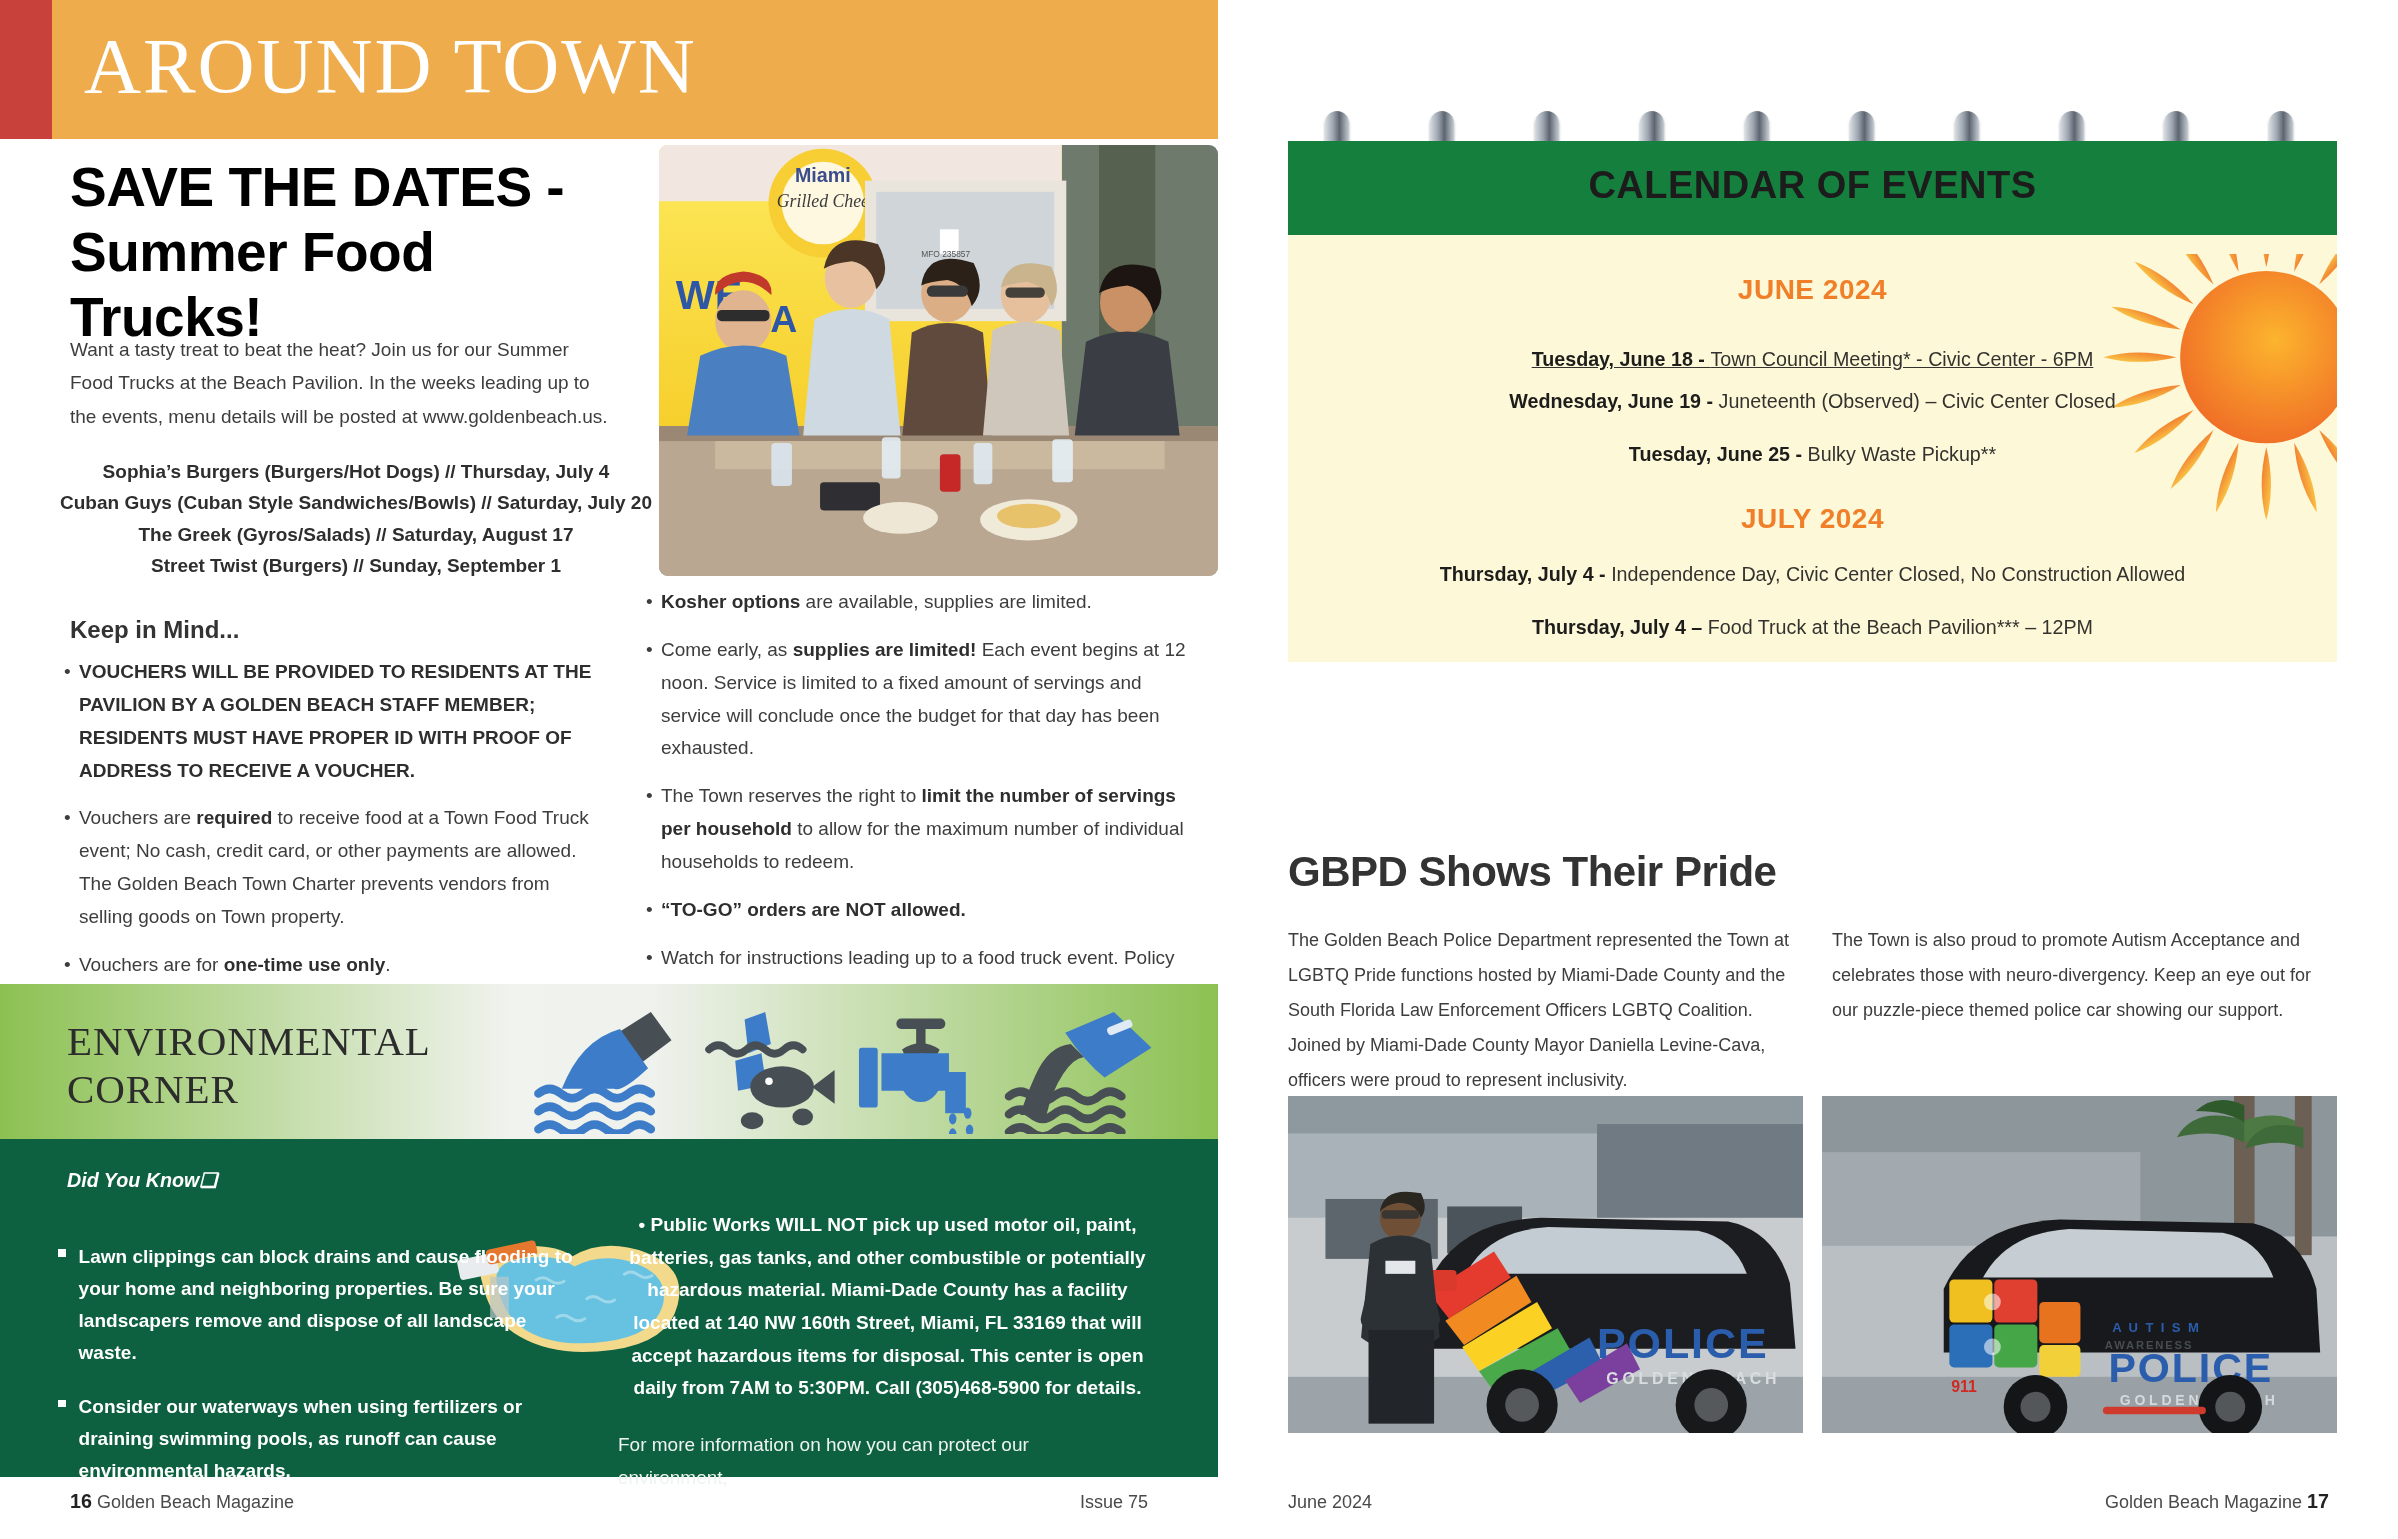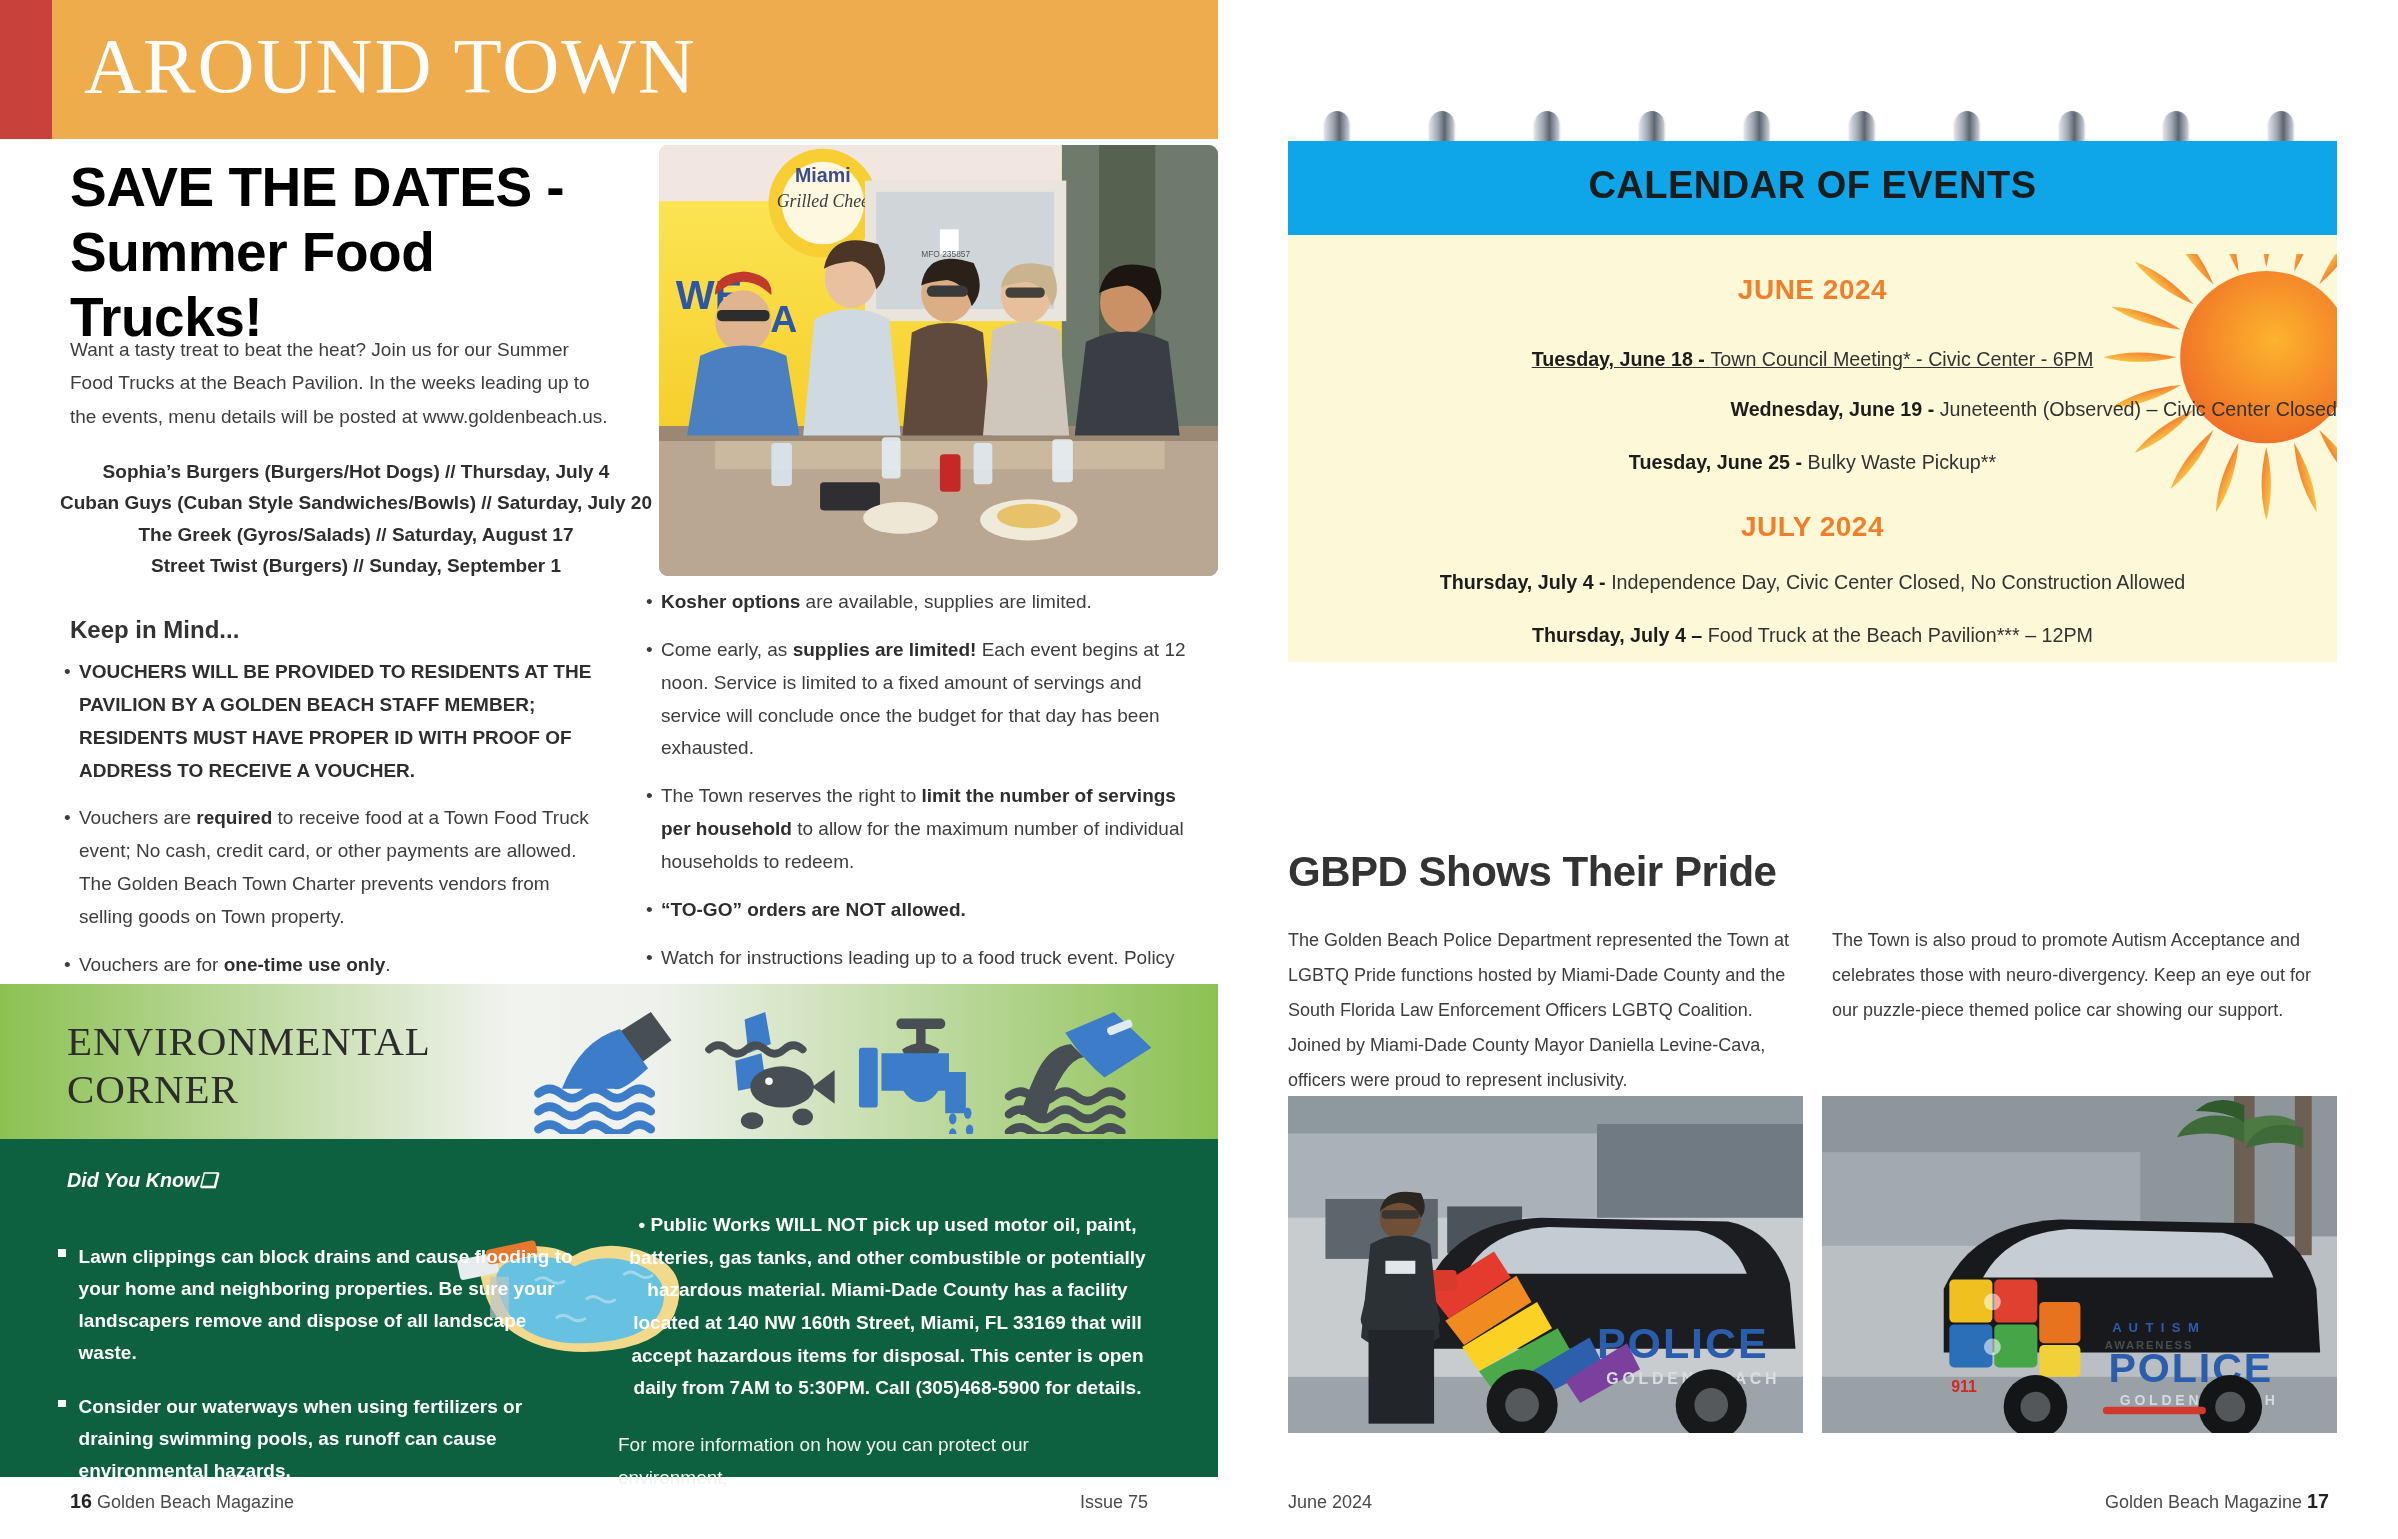--- a/index.html
+++ b/index.html
@@ -100,21 +100,21 @@
   .cal-wrap { position:absolute; left:70px; top:111px; width:1049px; height:551px; }
   .cal-rings { position:absolute; left:37px; top:0px; width:974px; height:62px; }
   .ring {
     position:absolute; top:0; width:24px; height:62px;
     border-radius:12px;
     background:linear-gradient(90deg,#d9dde3 0%, #9aa3ad 35%, #5c6570 60%, #c6ccd3 100%);
     box-shadow:0 1.9px 2.8px rgba(0,0,0,.35);
   }
   .cal-headbar {
     position:absolute; left:0; top:30px; width:1049px; height:94px;
-    background:#0ea5e9;
+    background:#15803d;
   }
   .cal-headbar-title {
     position:absolute; width:100%; top:22.5px; text-align:center;
     font-size:38px; font-weight:bold; color:#1c1c1c; letter-spacing:0.5px;
   }
   .cal-body {
     position:absolute; left:0; top:124px; width:1049px; height:427px;
     background:#fdf8d8; overflow:hidden;
   }
   .sunburst { position:absolute; right:-37px; top:19px; width:309px; height:300px; }
@@ -453,21 +453,21 @@
                 <path d="M0 -96 q10 -42 0 -78 q-10 36 0 78z" transform="rotate(324)"></path>
                 <path d="M0 -96 q10 -42 0 -78 q-10 36 0 78z" transform="rotate(342)"></path>
               </g>
             </g>
             <circle r="92" fill="url(#sung)"></circle>
           </g>
         </svg>
         <div id="calendar-content" style="position:relative;z-index:2;">
             <div class="cal-month" style="margin-top: 39px;">JUNE 2024</div>
             <div class="cal-ev" style="margin-top: 40px; text-decoration: underline;"><b>Tuesday, June 18 - </b><span>Town Council Meeting* - Civic Center - 6PM</span></div>
-            <div class="cal-ev" style="margin-top: 22px; text-align: right;"><b>Wednesday, June 19 - </b><span>Juneteenth (Observed) – Civic Center Closed</span></div>
+            <div class="cal-ev" style="margin-top: 14px;"><b>Wednesday, June 19 - </b><span>Juneteenth (Observed) – Civic Center Closed</span></div>
             <div class="cal-ev" style="margin-top: 26px;"><b>Tuesday, June 25 - </b><span>Bulky Waste Pickup**</span></div>
             <div class="cal-month" style="margin-top: 34px;">JULY 2024</div>
             <div class="cal-ev" style="margin-top: 26px;"><b>Thursday, July 4 - </b><span>Independence Day, Civic Center Closed, No Construction Allowed</span></div>
             <div class="cal-ev" style="margin-top: 26px;"><b>Thursday, July 4 – </b><span>Food Truck at the Beach Pavilion*** – 12PM</span></div>
           </div>
       </div>
     </div>
 
     <div class="gbpd-title">GBPD Shows Their Pride</div>
     <div class="gbpd-col-a">The Golden Beach Police Department represented the Town at LGBTQ Pride functions hosted by Miami-Dade County and the South Florida Law Enforcement Officers LGBTQ Coalition. Joined by Miami-Dade County Mayor Daniella Levine-Cava, officers were proud to represent inclusivity.</div>

